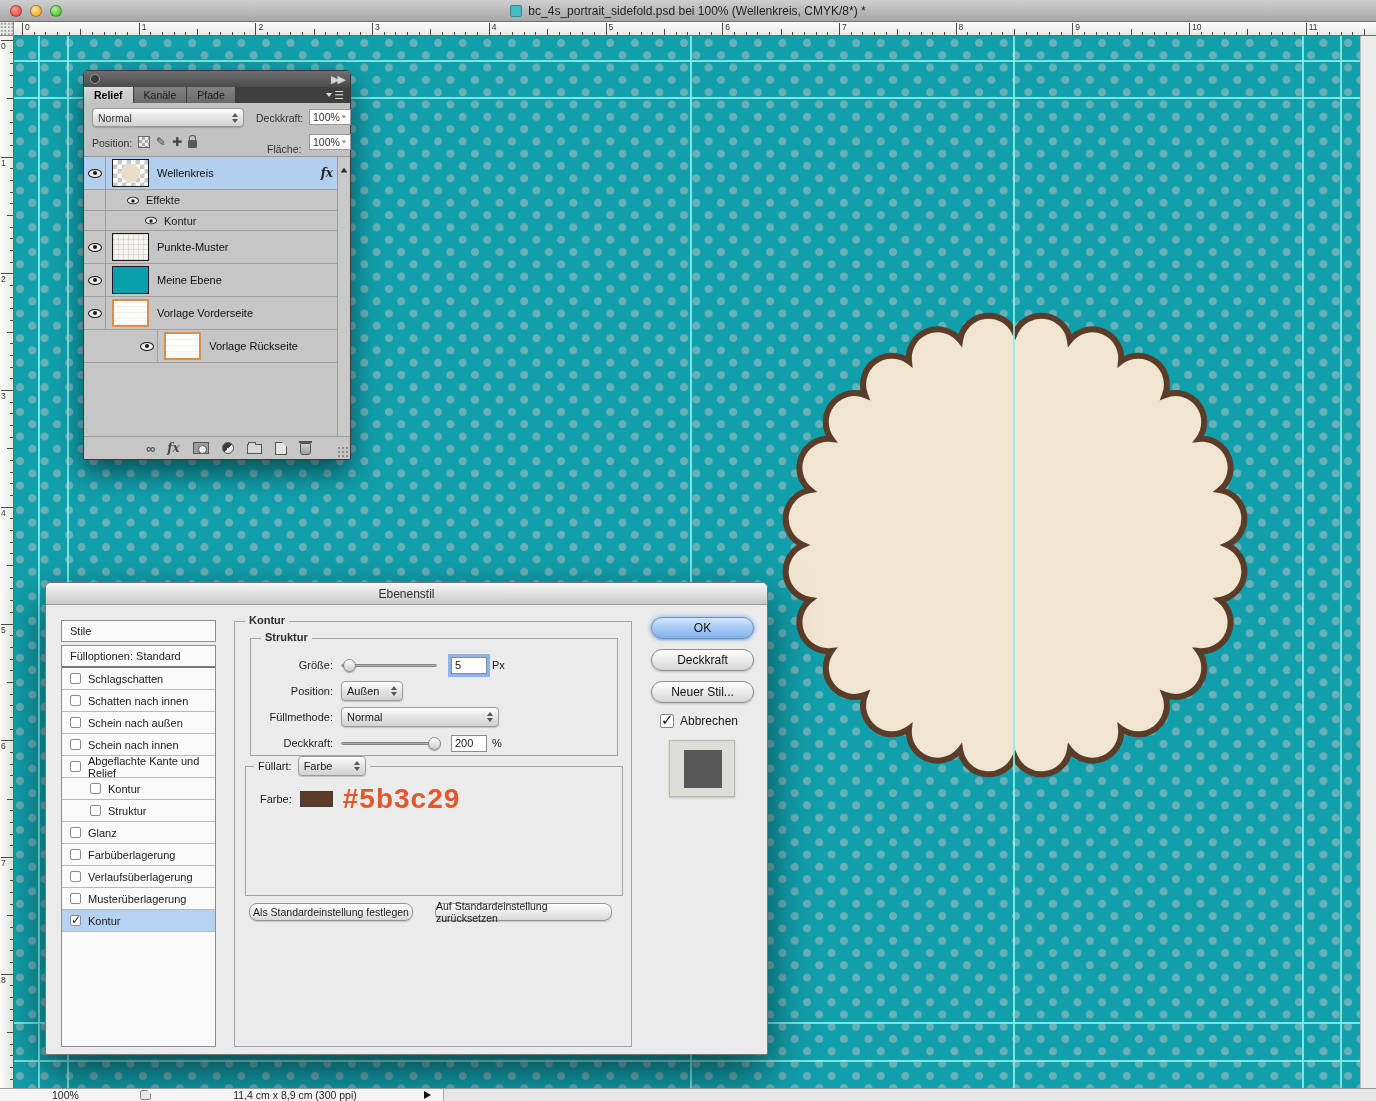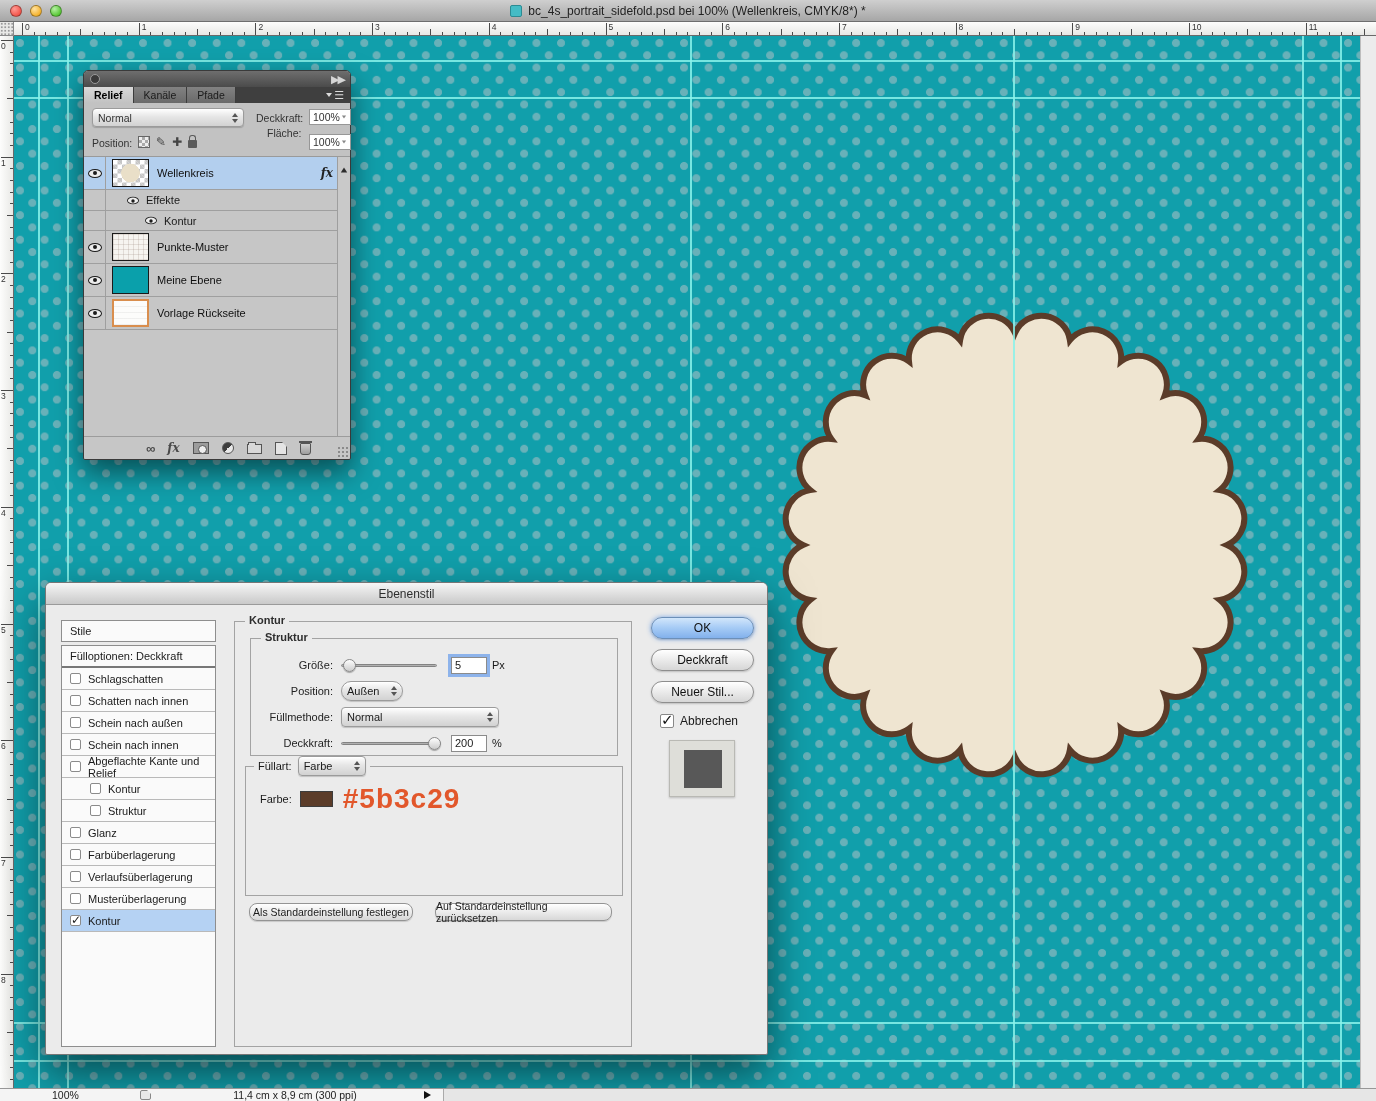--- a/index.html
+++ b/index.html
@@ -465,21 +465,21 @@
       <span>100%</span>
         <span class="t-down" style="transform:scale(.7);border-top-color:#888;"></span>
     </div>
     <span style="position:absolute;left:8px;top:34px;">Position:</span>
     <div class="fix-icons" style="position:absolute;left:54px;top:32px;">
       <span class="fi-checker"></span>
       <span class="fi-brush">✎</span>
       <span class="fi-move">✚</span>
       <span class="fi-lock"></span>
     </div>
-    <span style="position:absolute;left:183px;top:24px;">Fläche:</span>
+    <span style="position:absolute;left:183px;top:40px;">Fläche:</span>
     <div class="mini-box" style="position:absolute;left:225px;top:31px;width:42px;">
       <span>100%</span>
         <span class="t-down" style="transform:scale(.7);border-top-color:#888;"></span>
     </div>
   </div>
   <div class="lp-list" id="layer-list">
       <div class="lrow selected" style="height: 33px;">
         <div class="eye-col">
           <span class="eye"></span>
         </div>
@@ -506,20 +506,27 @@
         <span class="lname">Punkte-Muster</span>
       </div>
       <div class="lrow" style="height: 33px;">
         <div class="eye-col">
           <span class="eye"></span>
         </div>
         <span class="thumb teal"></span>
         <span class="lname">Meine Ebene</span>
       </div>
       <div class="lrow" style="height: 33px;">
+        <div class="eye-col">
+          <span class="eye"></span>
+        </div>
+        <span class="thumb template"></span>
+        <span class="lname">Vorlage Vorderseite</span>
+      </div>
+      <div class="lrow" style="height: 33px; justify-content: center;">
         <div class="eye-col">
           <span class="eye"></span>
         </div>
         <span class="thumb template"></span>
         <span class="lname">Vorlage Rückseite</span>
       </div>
       <div class="scroll-track">
         <span class="disc-up" style="transform: scale(0.8);"></span>
       </div>
     </div>
@@ -538,21 +545,21 @@
 <div id="dialog">
   <div class="dlg-titlebar">
     <span>Ebenenstil</span>
   </div>
 
   <div class="style-box" id="stile-box">
     <span>Stile</span>
   </div>
   <div class="style-box" id="style-list">
       <div class="style-row dbl">
-        <span>Fülloptionen: Deckkraft</span>
+        <span>Fülloptionen: Standard</span>
       </div>
       <div class="style-row">
         <span class="cb"></span>
         <span>Schlagschatten</span>
       </div>
       <div class="style-row">
         <span class="cb"></span>
         <span>Schatten nach innen</span>
       </div>
       <div class="style-row">
@@ -610,21 +617,21 @@
             <div class="sthumb" style="left:2px;"></div>
         </div>
         <div class="val-box focused" style="margin-left:14px;">
           <span>5</span>
         </div>
         <span class="unit">Px</span>
       </div>
 
       <div class="ctl-row">
         <span class="ctl-label">Position:</span>
-        <div class="aqua-select" style="width:62px;height:20px;border-radius:10px;">
+        <div class="aqua-select" style="width:62px;height:20px;">
           <span>Außen</span>
           <span class="stepper">
               <span class="t-up"></span>
               <span class="t-down"></span>
             </span>
         </div>
       </div>
 
       <div class="ctl-row">
         <span class="ctl-label">Füllmethode:</span>

